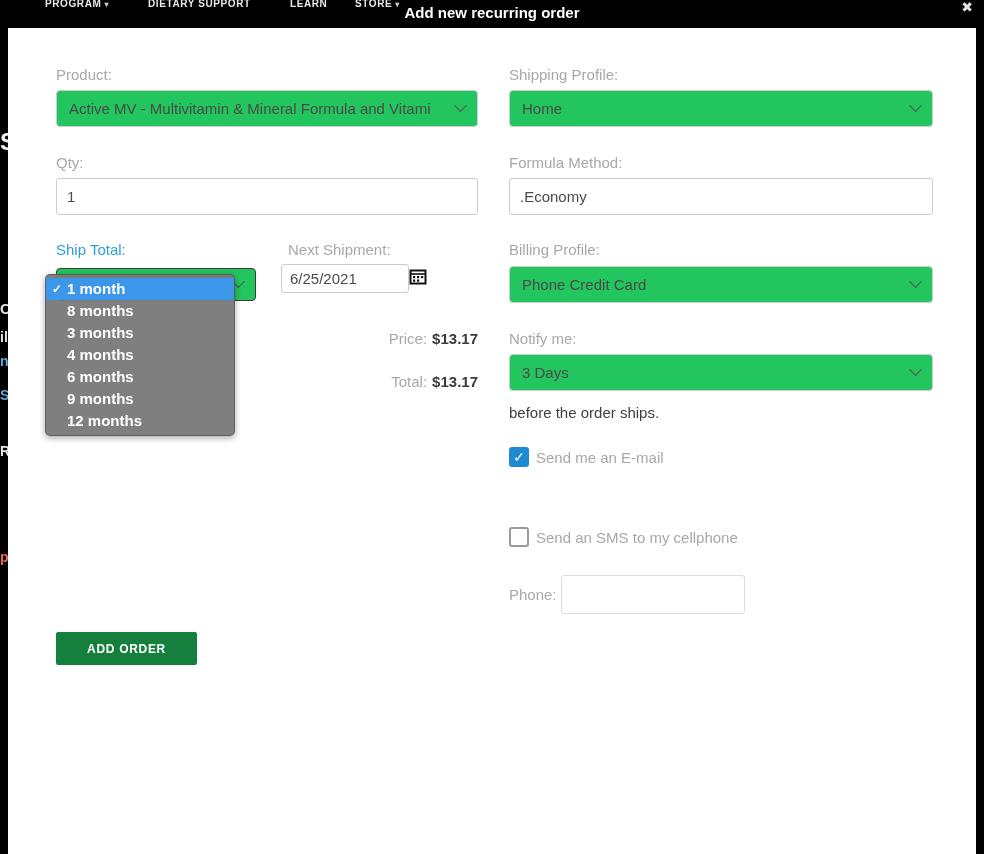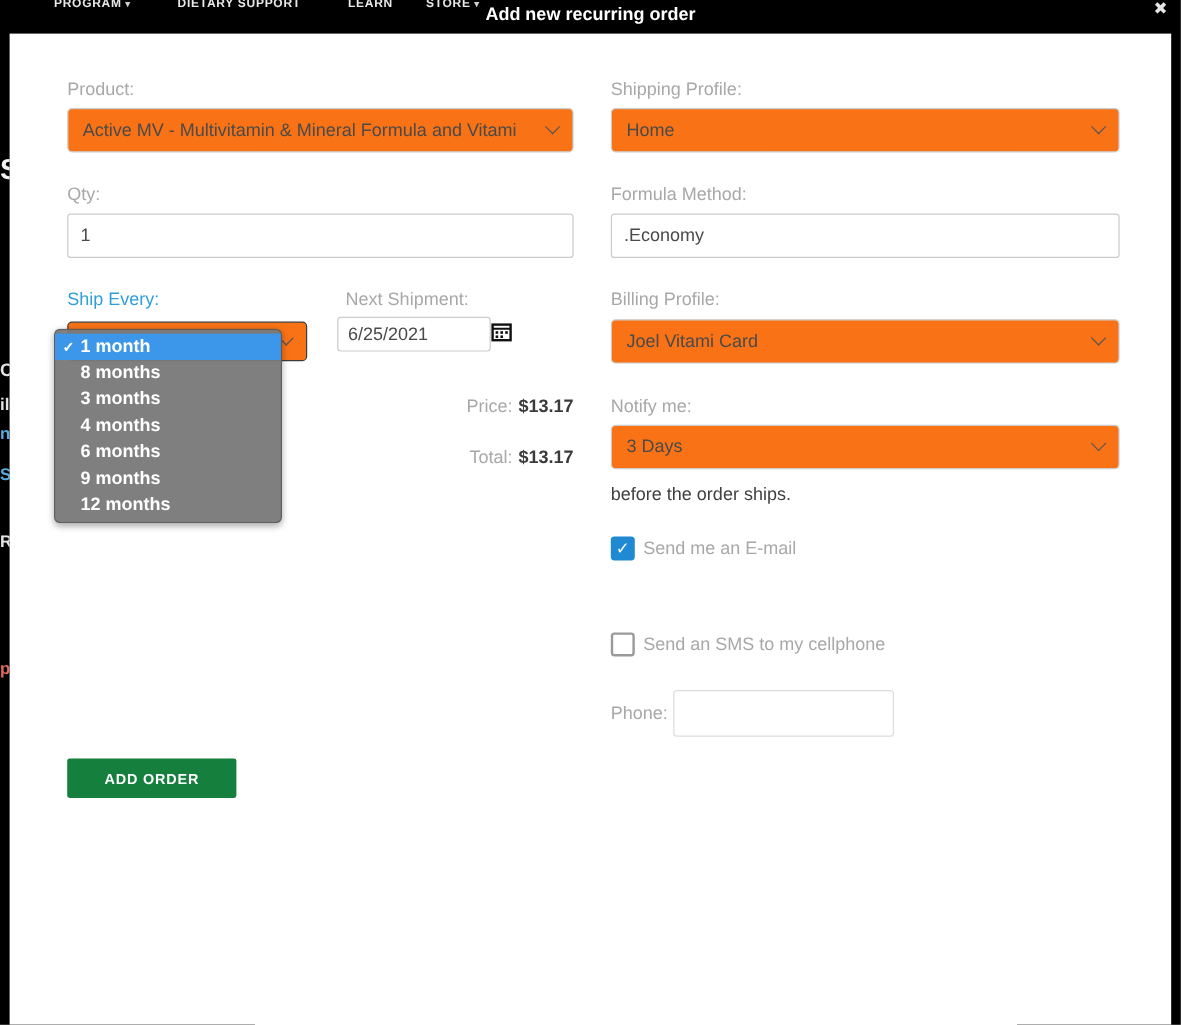--- a/index.html
+++ b/index.html
@@ -45,21 +45,21 @@
   
   .modal {
     position:absolute; left:8px; top:28px; width:968px; height:826px;
     background:#fff;
   }
 
   .fld-label { position:absolute; color:#a8a8a8; font-size:15px; }
   .fld-label.blue { color:#2e9fd9; }
 
   .select {
-    position:absolute; background:#f97316;
+    position:absolute; background:#22c55e;
     border:1px solid #ccc; border-radius:4px;
     display:flex; align-items:center; justify-content:space-between;
     padding:0 12px; font-size:15px; color:#4a4a4a; cursor:pointer;
   }
   .select.focused { border-color:#3c3c3c; }
   .chev {
     width:9px; height:9px; flex:0 0 auto;
     border-right:1.6px solid #555; border-bottom:1.6px solid #555;
     transform:rotate(45deg) translate(-2px,-2px);
   }
@@ -170,21 +170,21 @@
 
   <div class="fld-label product-label">Product:</div>
   <div class="select product-select">
     <span>Active MV - Multivitamin &amp; Mineral Formula and Vitami</span>
     <span class="chev"></span>
   </div>
 
   <div class="fld-label qty-label">Qty:</div>
   <input class="txt-input qty-input" type="text" value="1" style="">
 
-  <div class="fld-label blue ship-label">Ship Every:</div>
+  <div class="fld-label blue ship-label">Ship Total:</div>
   <div class="select focused ship-select">
     <span></span>
     <span class="chev"></span>
   </div>
 
   <div class="dd-list">
     <div class="dd-item selected">
       <span class="check">✓</span>
       <span>1 month</span>
     </div>
@@ -221,21 +221,21 @@
   <div class="select shipprof-select">
     <span>Home</span>
     <span class="chev"></span>
   </div>
 
   <div class="fld-label shipmeth-label">Formula Method:</div>
   <input class="txt-input shipmeth-input" type="text" value=".Economy" style="">
 
   <div class="fld-label billing-label">Billing Profile:</div>
   <div class="select billing-select">
-    <span>Joel Vitami Card</span>
+    <span>Phone Credit Card</span>
     <span class="chev"></span>
   </div>
 
   <div class="fld-label notify-label">Notify me:</div>
   <div class="select notify-select">
     <span>3 Days</span>
     <span class="chev"></span>
   </div>
 
   <div class="before-text">before the order ships.</div>

